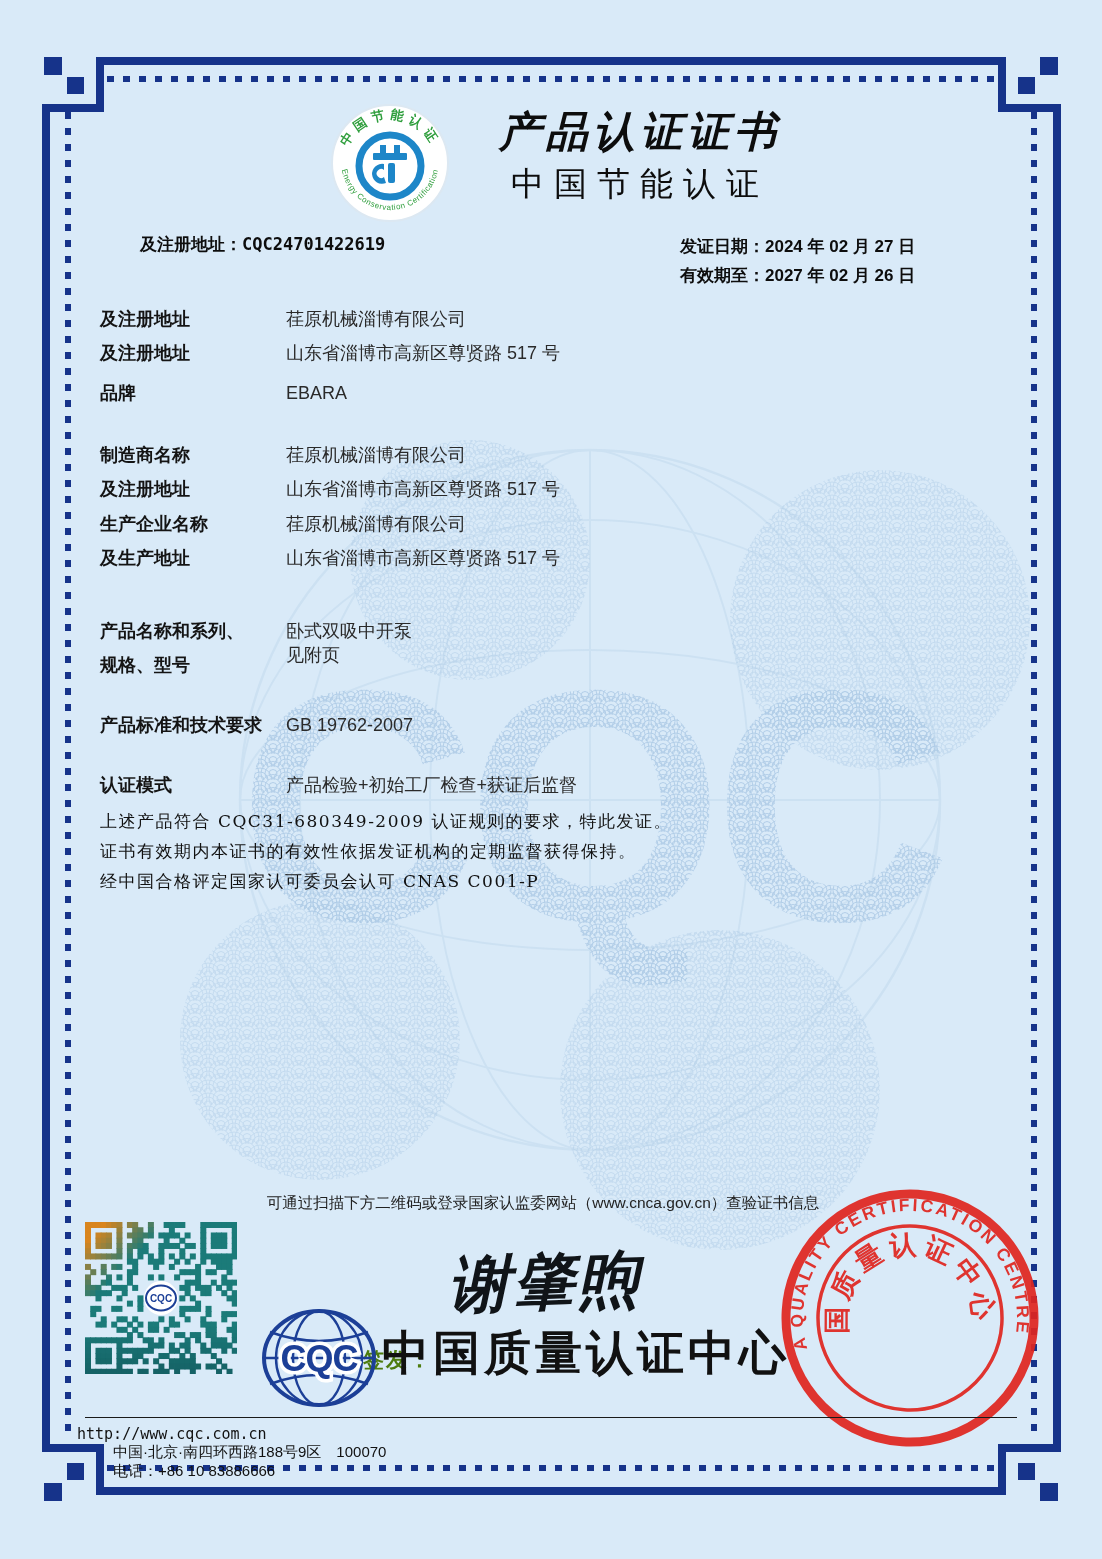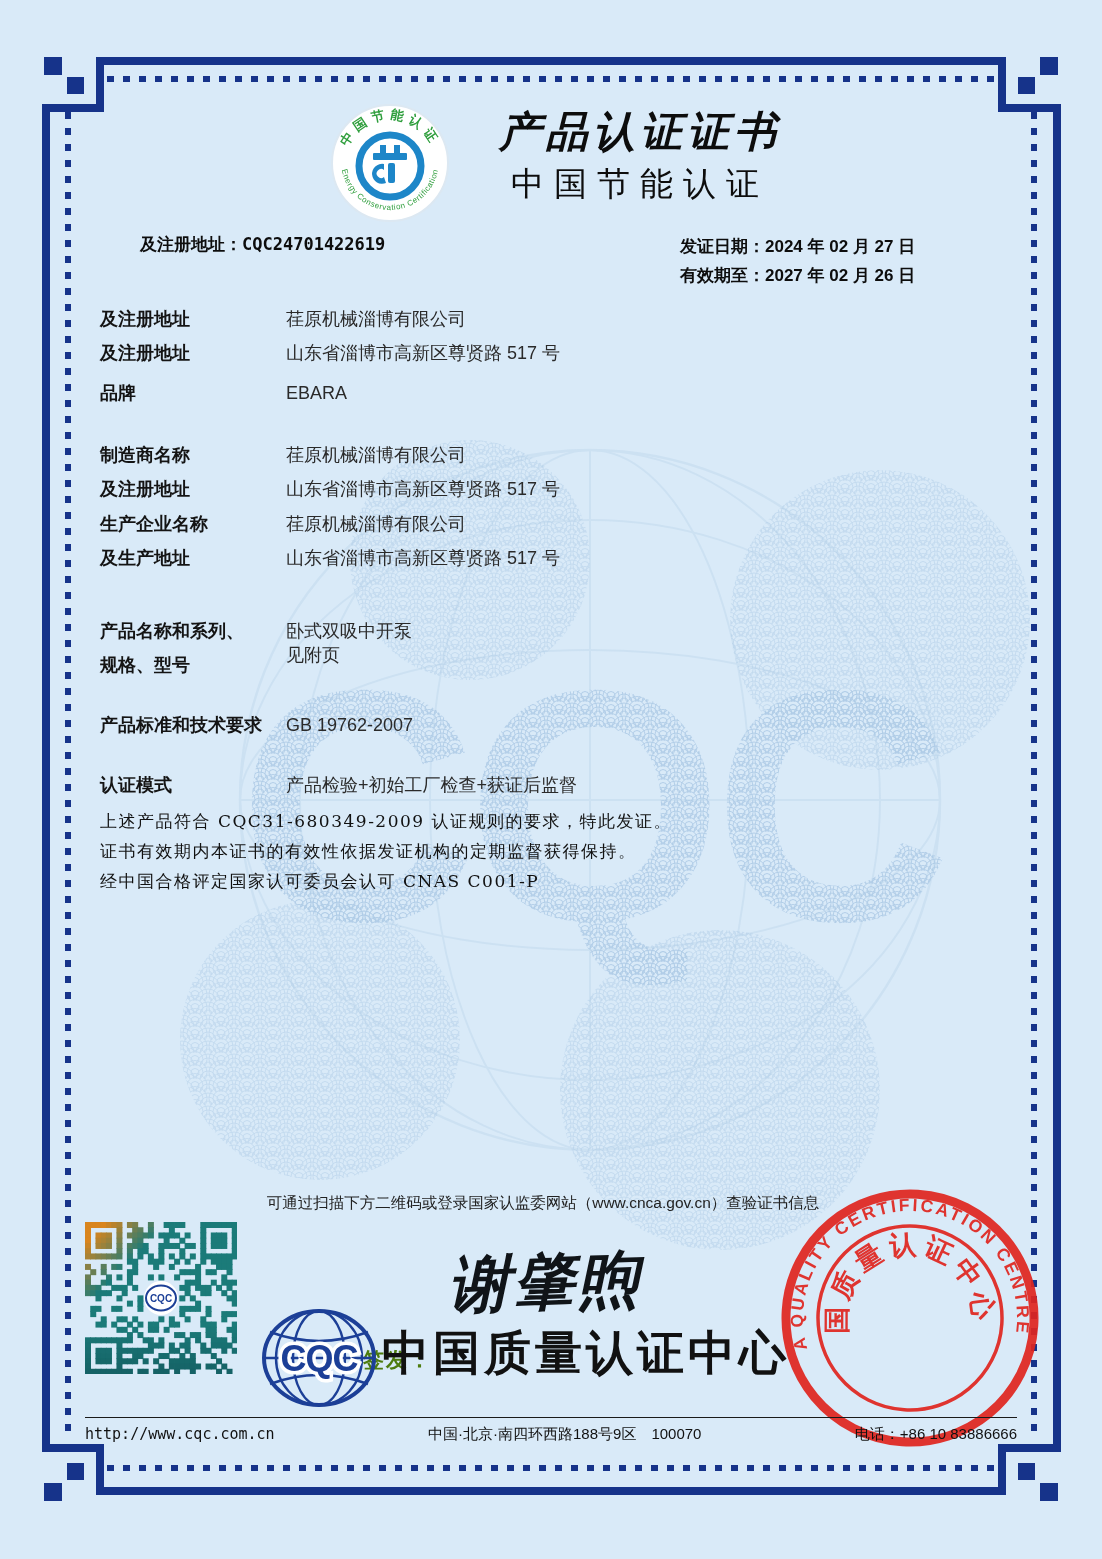--- a/index.html
+++ b/index.html
@@ -56,25 +56,25 @@
   }
   .org-name{
     left:382px;top:1322px;
     font-size:47px;font-weight:600;letter-spacing:4px;color:#111;
   }
   .cqc-logo{left:260px;top:1306px;}
 
   
   .footer-line{left:85px;top:1417px;width:932px;height:0;border-top:1.6px solid #1a1a1a;}
   .footer{
-    left:85px;top:1425px;width:932px;display:flex;justify-content:space-between;
-    font-size:15px;color:#111;
+    left:77px;top:1425px;width:932px;display:flex;justify-content:flex-start;
+    font-size:15px;color:#111;flex-direction:column;
   }
   .footer .site{font-family:"DejaVu Sans Mono", monospace;}
-  .footer .phone,.footer .addr{font-weight:500;}
+  .footer .phone,.footer .addr{font-weight:500;margin-left:36px;}
 </style>
 </head>
 <body>
 
 <svg class="abs" style="left:0;top:0;" width="1102" height="1559" viewBox="0 0 1102 1559">
   <defs>
     <pattern id="seigaiha" width="26" height="13" patternUnits="userSpaceOnUse">
       <g fill="none" stroke="#aecbe6" stroke-width="1">
         <circle cx="0" cy="13" r="12"></circle>
           <circle cx="0" cy="13" r="8"></circle>

